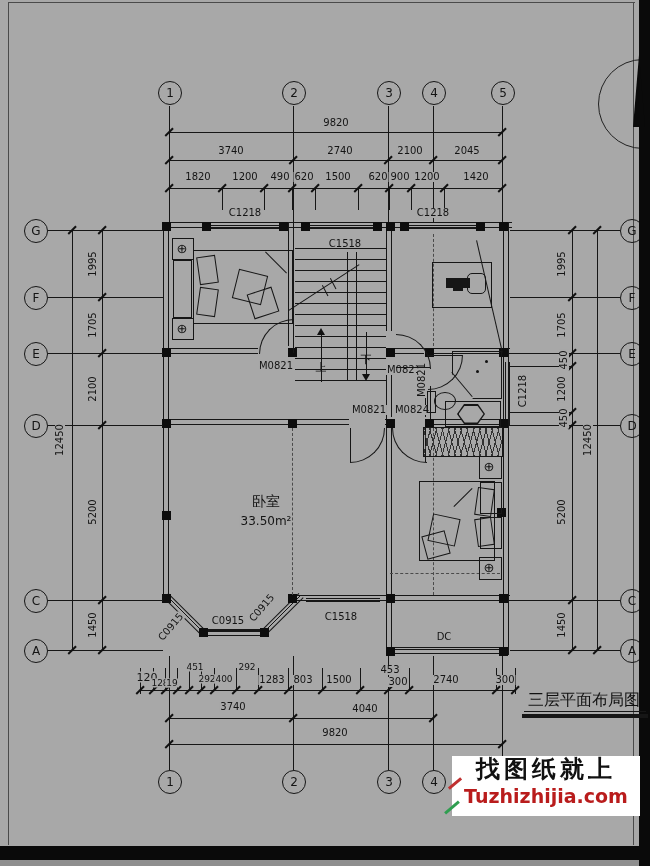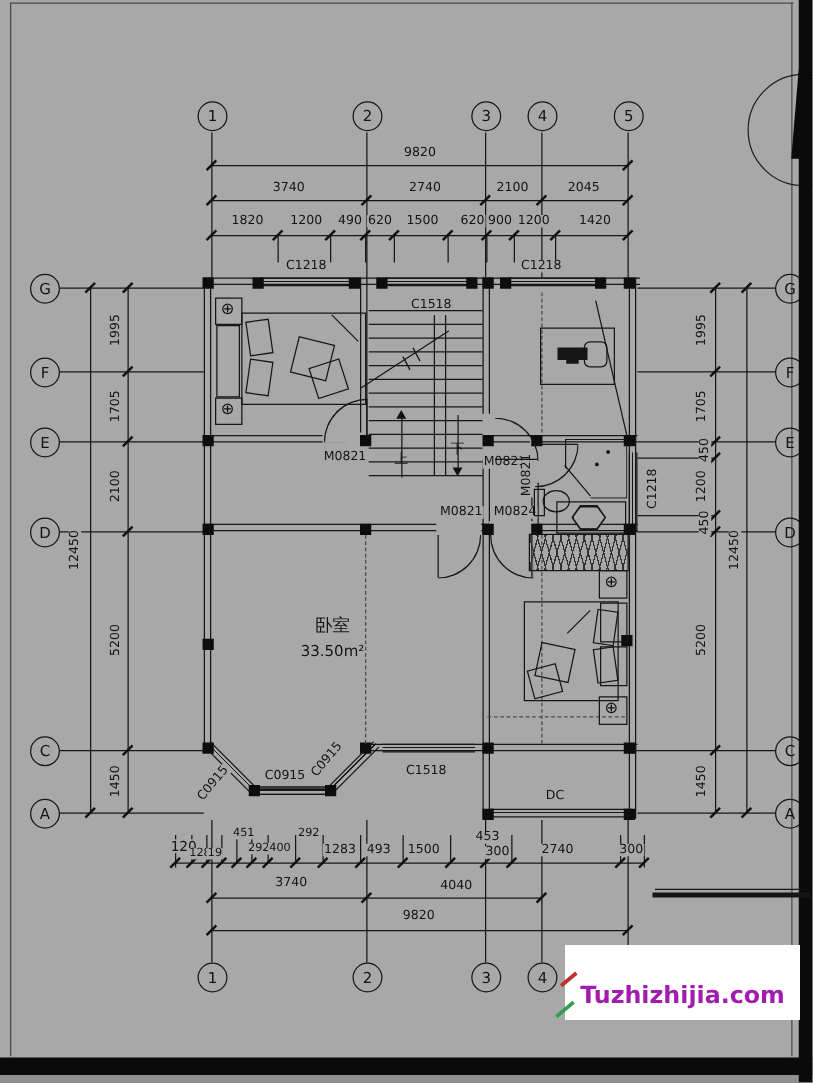--- a/index.html
+++ b/index.html
@@ -26,45 +26,47 @@
   .arc{position:absolute;width:34px;height:34px;}
   .lamp{position:absolute;font-size:13px;color:#111;transform:translate(-50%,-50%);line-height:1;background:none;}
   .dot{position:absolute;width:3px;height:3px;border-radius:50%;background:#111;}
   .hatch{position:absolute;border:1.2px solid #161616;
          background:repeating-linear-gradient(75deg,#333 0 1px,transparent 1px 6px),
                     repeating-linear-gradient(105deg,#333 0 1px,transparent 1px 6px);}
   .wm{position:absolute;left:452px;top:756px;width:188px;height:60px;background:#fff;z-index:10;}
   .wm .l1{position:absolute;left:50%;top:13px;transform:translate(-50%,-50%);font-size:24px;font-weight:bold;
           color:#111;letter-spacing:4px;white-space:nowrap;}
   .wm .l2{position:absolute;left:50%;top:40px;transform:translate(-50%,-50%);font-size:19px;font-weight:bold;
-          color:#a21caf;white-space:nowrap;}
+          color:#b91c1c;white-space:nowrap;}
   .band{position:absolute;background:#0a0a0a;z-index:6;}
   .title{position:absolute;font-size:16px;color:#111;white-space:nowrap;transform:translate(-50%,-50%);z-index:7;}
 </style>
 </head>
 <body>
 
 <div id="stage">
 
   <div class="ln" style="left:8px;top:2px;width:1px;height:843px;background:#4a4a4a"></div>
   <div class="ln" style="left:8px;top:2px;width:627px;height:1px;background:#4a4a4a"></div>
   <div class="ln" style="left:633px;top:2px;width:1px;height:843px;background:#4a4a4a"></div>
   <div class="band" style="left:639px;top:0;width:11px;height:866px"></div>
   <div class="band" style="left:0;top:846px;width:650px;height:14px"></div>
   <div style="position:absolute;left:0;top:860px;width:650px;height:6px;background:#8f8f8f"></div>
 
   <div style="position:absolute;left:598px;top:59px;width:88px;height:88px;border:1.2px solid #222;border-radius:50%;"></div>
   <div style="position:absolute;left:633px;top:55px;width:0;height:0;border-left:6px solid transparent;border-right:6px solid transparent;border-bottom:72px solid #0a0a0a;z-index:7;"></div>
 
   <div class="wm">
+    <div class="l1">找图纸就上</div>
     <div class="l2">Tuzhizhijia.com</div>
   </div>
   <div style="position:absolute;left:447px;top:782px;width:16px;height:3px;background:#c03030;transform:rotate(-40deg);z-index:11;"></div>
   <div style="position:absolute;left:443px;top:806px;width:18px;height:3px;background:#2f9e50;transform:rotate(-40deg);z-index:11;"></div>
 
+  <div class="title" style="left:584px;top:700px;">三层平面布局图</div>
   <div class="ln" style="left:524px;top:711px;width:122px;height:1px;z-index:7"></div>
   <div class="ln" style="left:522px;top:714px;width:126px;height:4px;z-index:7"></div>
 <div class="wallH" style="left: 163px; top: 222px; width: 349px;"></div>
     <div class="wallH" style="left: 163px; top: 348px; width: 134px;"></div>
     <div class="wallH" style="left: 386px; top: 348px; width: 124px;"></div>
     <div class="wallH" style="left: 163px; top: 419px; width: 347px;"></div>
     <div class="wallH" style="left: 290px; top: 595px; width: 220px;"></div>
     <div class="wallH" style="left: 202px; top: 630px; width: 64px;"></div>
     <div class="wallV" style="left: 163px; top: 222px; height: 380px;"></div>
     <div class="wallV" style="left: 288px; top: 222px; height: 133px;"></div>
@@ -281,21 +283,21 @@
     <div class="lb" style="left: 562px; top: 512px; transform: translate(-50%, -50%) rotate(-90deg);">5200</div>
     <div class="lb" style="left: 562px; top: 625px; transform: translate(-50%, -50%) rotate(-90deg);">1450</div>
     <div class="lb" style="left: 147px; top: 677px; font-size: 11px;">120</div>
     <div class="lb" style="left: 160px; top: 683px; font-size: 9px;">128</div>
     <div class="lb" style="left: 172px; top: 683px; font-size: 9px;">19</div>
     <div class="lb" style="left: 195px; top: 667px; font-size: 9px;">451</div>
     <div class="lb" style="left: 207px; top: 679px; font-size: 9px;">292</div>
     <div class="lb" style="left: 224px; top: 679px; font-size: 9px;">400</div>
     <div class="lb" style="left: 247px; top: 667px; font-size: 9px;">292</div>
     <div class="lb" style="left: 272px; top: 680px; font-size: 10px;">1283</div>
-    <div class="lb" style="left: 303px; top: 680px; font-size: 10px;">493</div>
+    <div class="lb" style="left: 303px; top: 680px; font-size: 10px;">803</div>
     <div class="lb" style="left: 339px; top: 680px; font-size: 10px;">1500</div>
     <div class="lb" style="left: 390px; top: 670px; font-size: 10px;">453</div>
     <div class="lb" style="left: 398px; top: 682px; font-size: 10px;">300</div>
     <div class="lb" style="left: 446px; top: 680px; font-size: 10px;">2740</div>
     <div class="lb" style="left: 505px; top: 680px; font-size: 10px;">300</div>
     <div class="lb" style="left: 233px; top: 707px;">3740</div>
     <div class="lb" style="left: 365px; top: 709px;">4040</div>
     <div class="lb" style="left: 335px; top: 733px;">9820</div>
     <div class="lb" style="left: 245px; top: 213px; font-size: 10px;">C1218</div>
     <div class="lb" style="left: 345px; top: 244px; font-size: 10px;">C1518</div>

